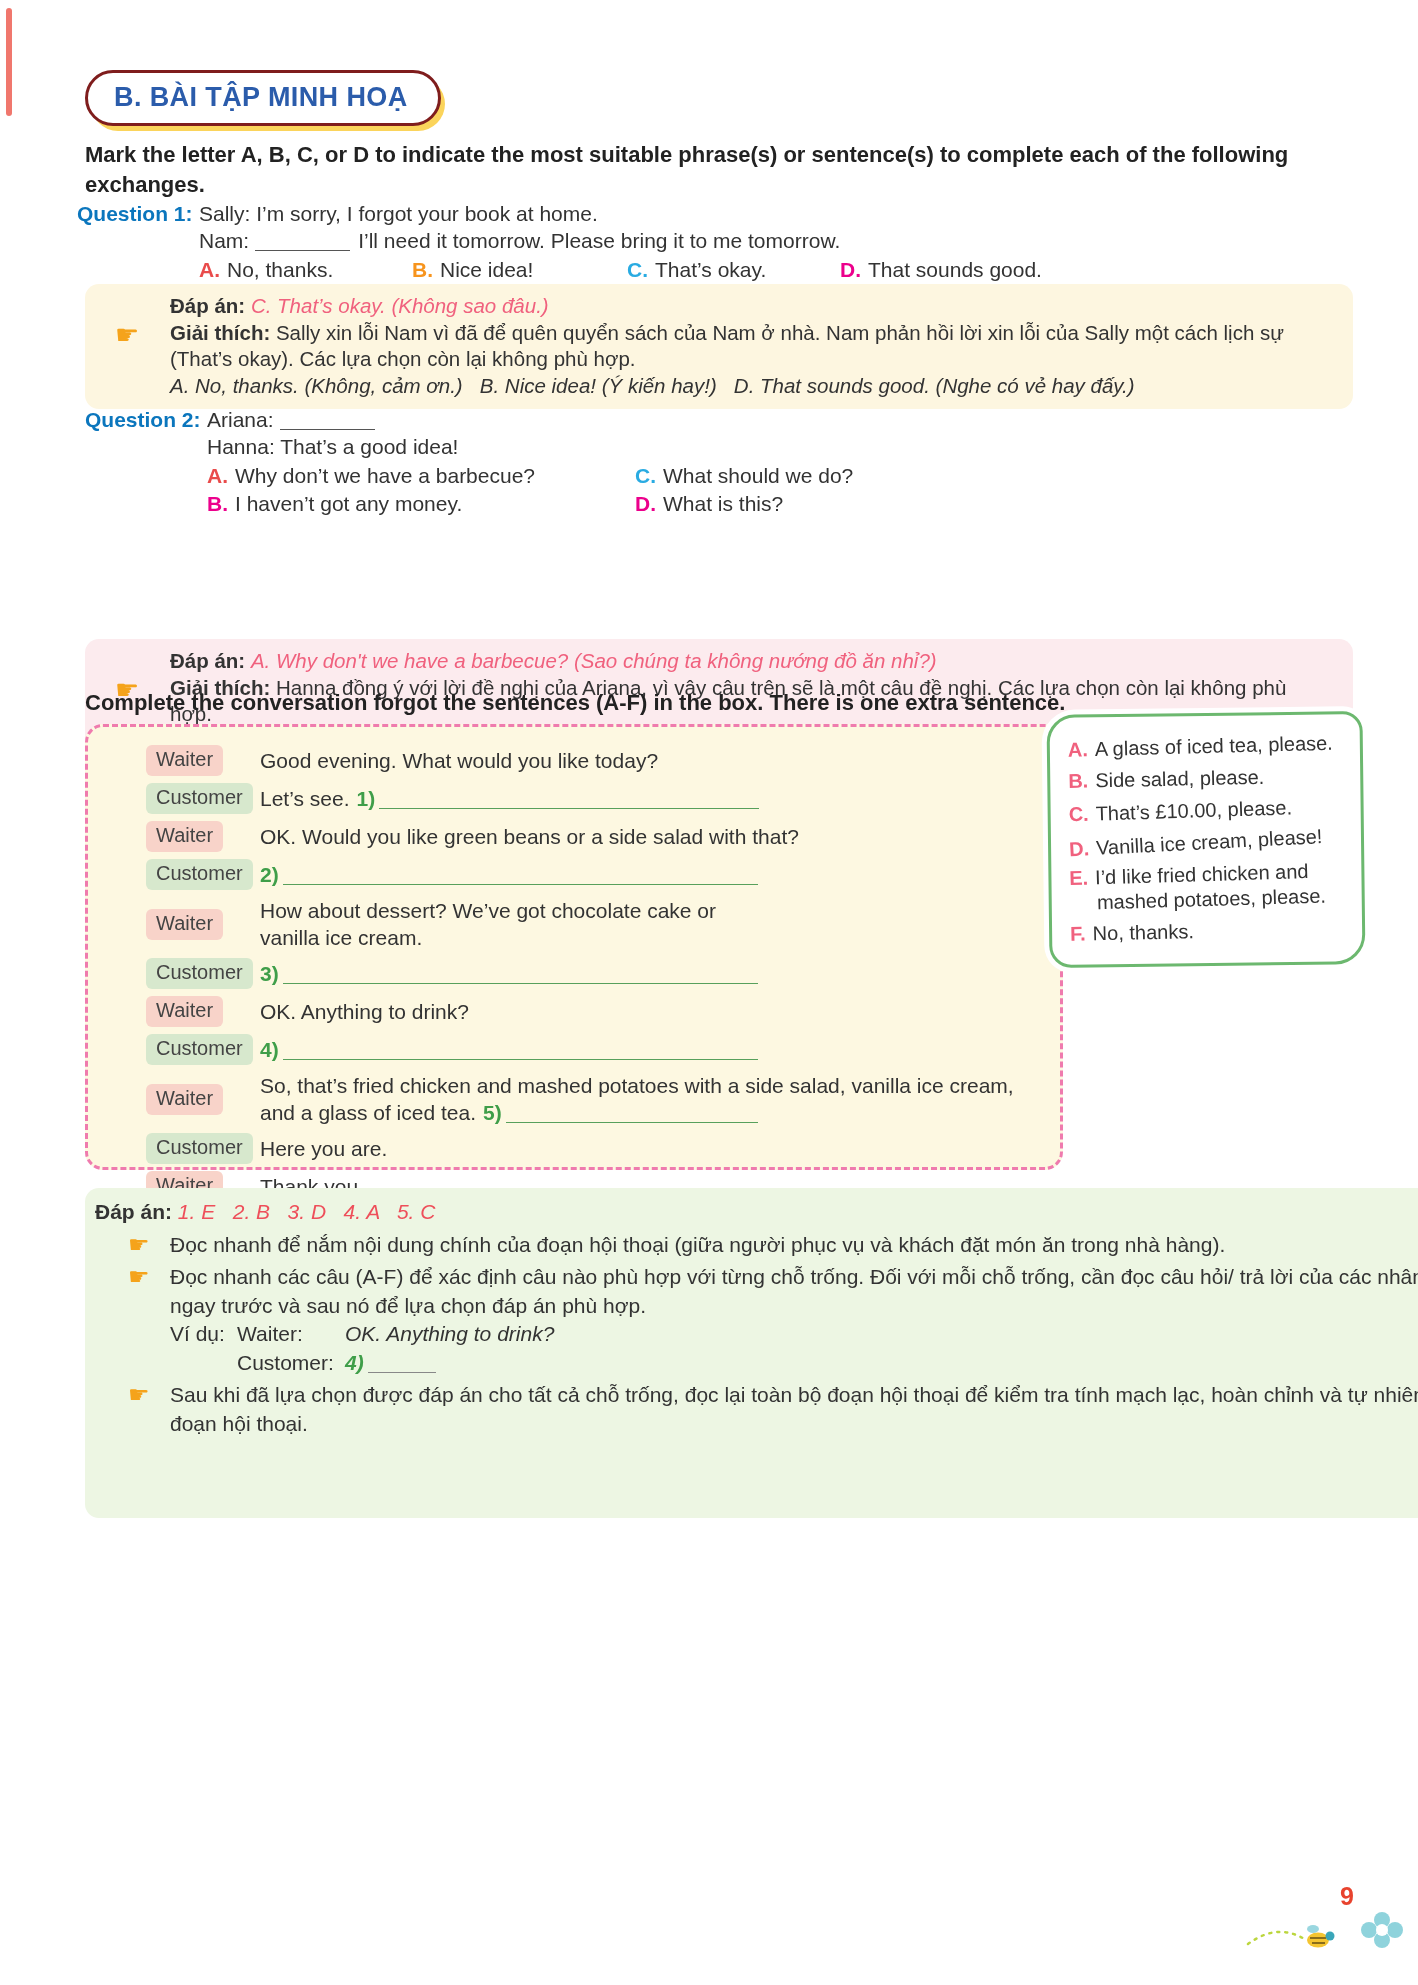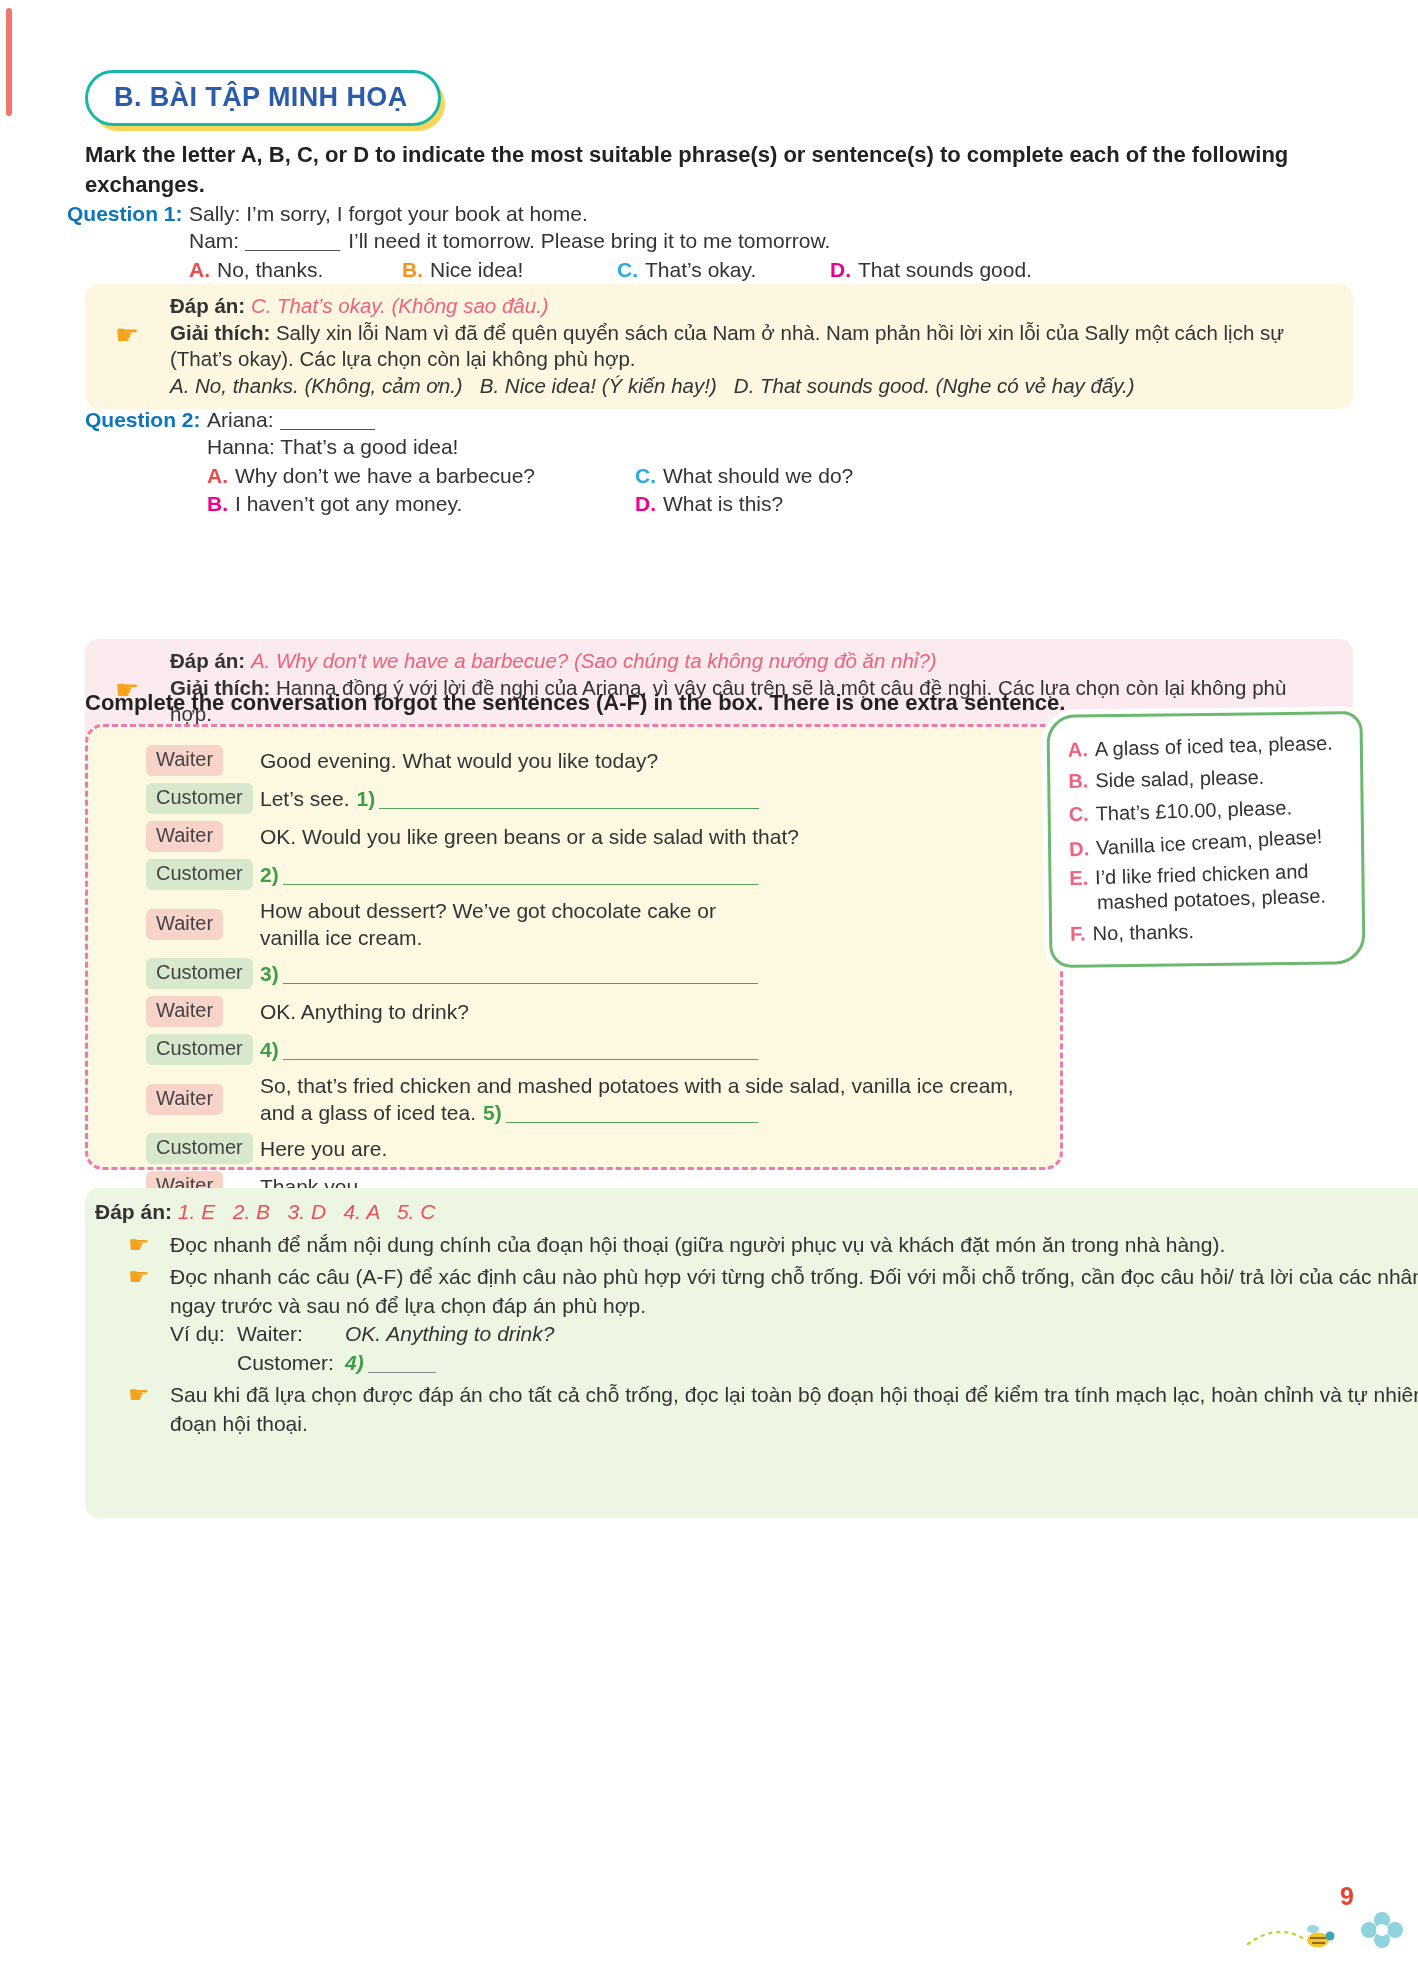--- a/index.html
+++ b/index.html
@@ -11,33 +11,33 @@
   }
   .abs { position:absolute; }
   .page { position:relative; width:1418px; height:1985px; overflow:hidden; background:#fff; }
 
   
   .edge-mark { position:absolute; left:6px; top:8px; width:6px; height:108px; background:#f0776d; border-radius:3px; }
 
   
   .badge {
     position:absolute; left:85px; top:70px;
-    background:#fff; border:3px solid #14b8a6; border-radius:30px;
+    background:#fff; border:3px solid #7f1d1d; border-radius:30px;
     padding:6px 30px 8px 26px;
     box-shadow:5px 6px 0 -1px #fbd45b;
   }
   .badge-text { color:#2b5cab; font-weight:bold; font-size:27px; letter-spacing:.4px; }
 
   .instruction { font-weight:bold; color:#222; font-size:22px; line-height:30px; }
   .pos-instr1 { left:85px; top:140px; width:1250px; }
   .pos-instr2 { left:85px; top:688px; width:1260px; }
 
   
   .qblock { font-size:21px; line-height:27px; }
-  .pos-q1 { left:67px; top:200px; width:1290px; }
+  .pos-q1 { left:77px; top:200px; width:1290px; }
   .pos-q2 { left:85px; top:406px; width:1290px; }
   .qlabel { display:inline-block; width:122px; color:#0b76bd; font-weight:bold; }
   .indent { margin-left:122px; }
   .blank-short { display:inline-block; width:95px; height:0; border-bottom:1.6px solid #555; vertical-align:-3px; margin:0 8px 0 6px; }
   .optrow { display:flex; margin-top:2px; }
   .ow1{width:213px;flex:none;} .ow2{width:215px;flex:none;} .ow3{width:213px;flex:none;}
   .optgrid { display:grid; grid-template-columns:428px auto; row-gap:1px; margin-top:2px; }
   .lA{color:#e94b4b;} .lB{color:#f7941d;} .lC{color:#29abe2;} .lD{color:#ec008c;}
   .optletter { font-weight:bold; margin-right:7px; }
 

